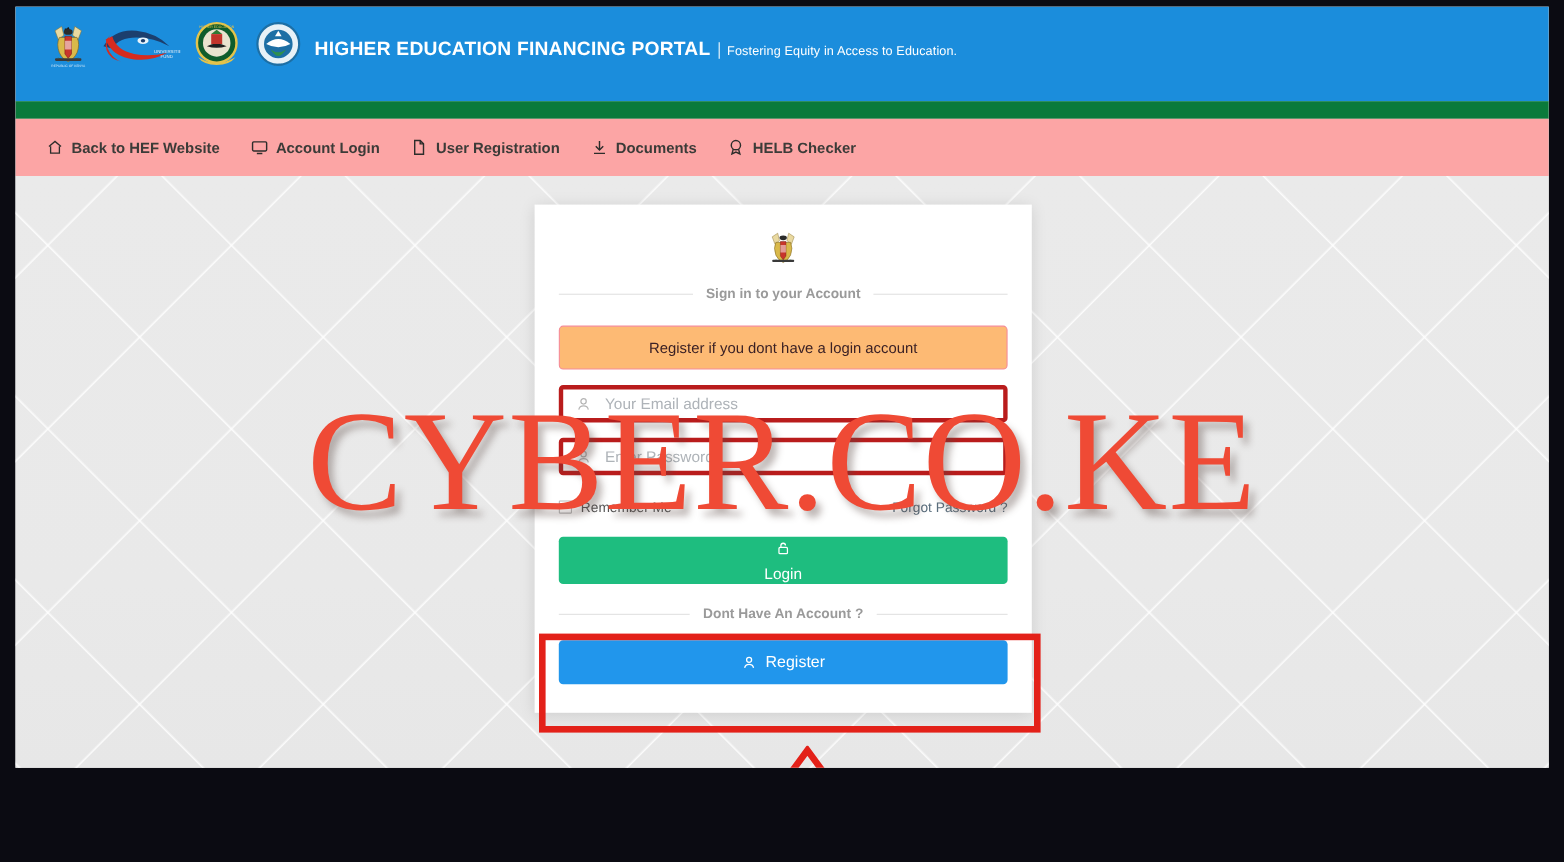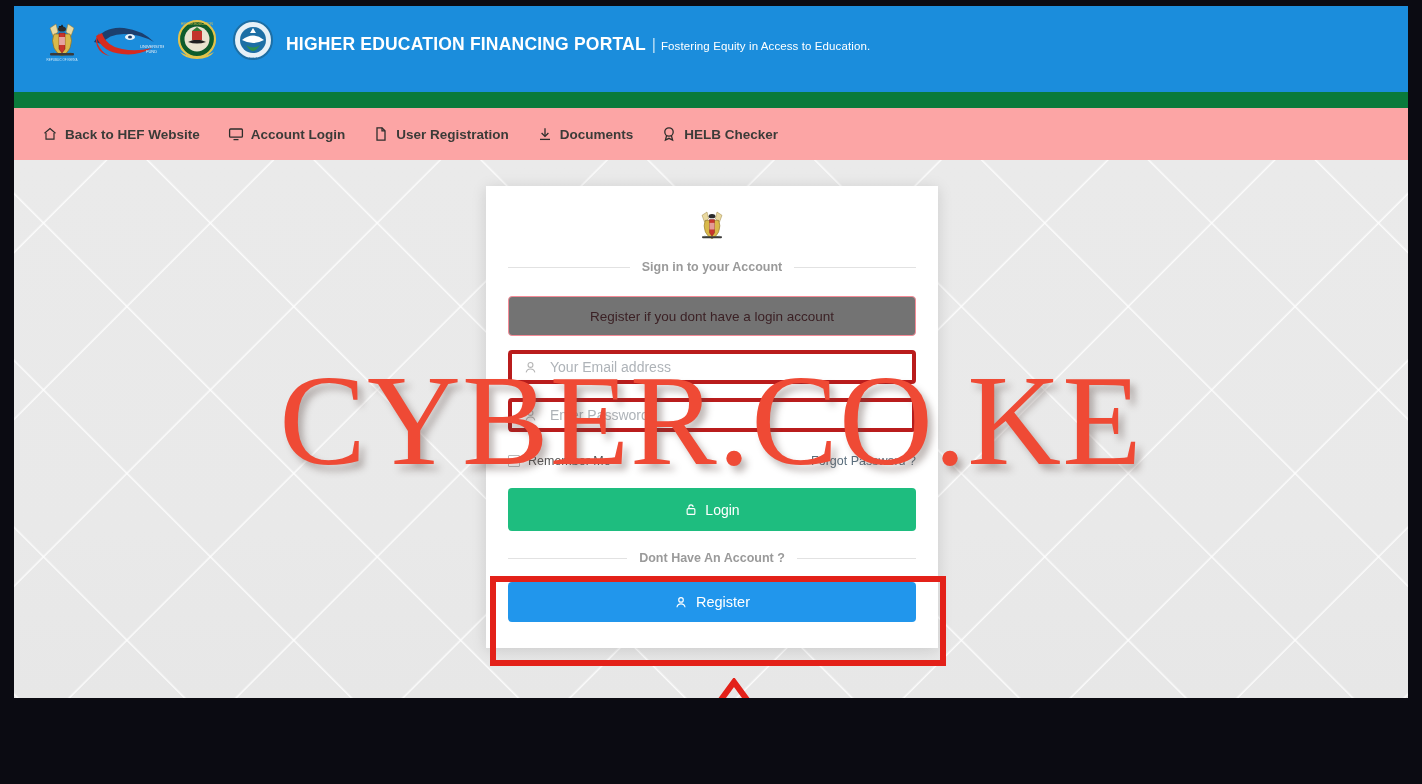--- a/index.html
+++ b/index.html
@@ -163,21 +163,21 @@
   .divider-text::after {
     content: "";
     flex: 1;
     height: 1px;
     background: #e2e2e2;
   }
 
   #alert-register {
     margin-top: 22px;
     height: 40px;
-    background: #737373;
+    background: #fdba74;
     border: 1px solid #f58b97;
     border-radius: 4px;
     display: flex;
     align-items: center;
     justify-content: center;
     color: #3b2125;
     font-size: 13.5px;
     cursor: pointer;
   }
 
@@ -231,20 +231,21 @@
     height: 43px;
     background: #1ebd7f;
     border-radius: 4px;
     display: flex;
     align-items: center;
     justify-content: center;
     gap: 7px;
     color: #ffffff;
     font-size: 14px;
     cursor: pointer;
+    flex-direction: column;
   }
   #login-button .b-ico { display: inline-flex; width: 14px; height: 15px; }
 
   #divider-noaccount { margin-top: 20px; }
 
   #register-button {
     margin-top: 17px;
     height: 40px;
     background: #2196ec;
     border-radius: 4px;

